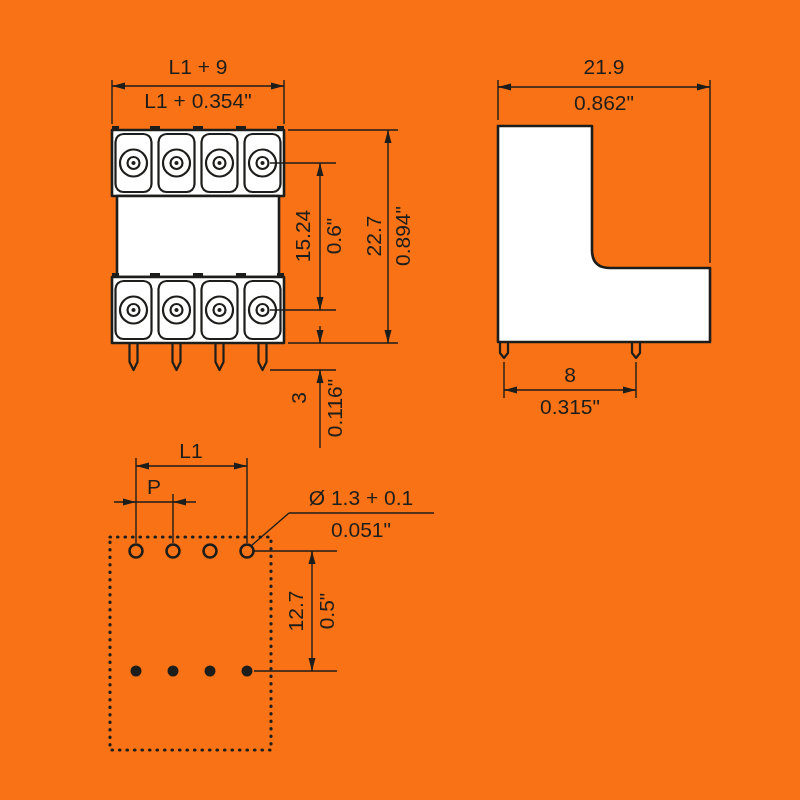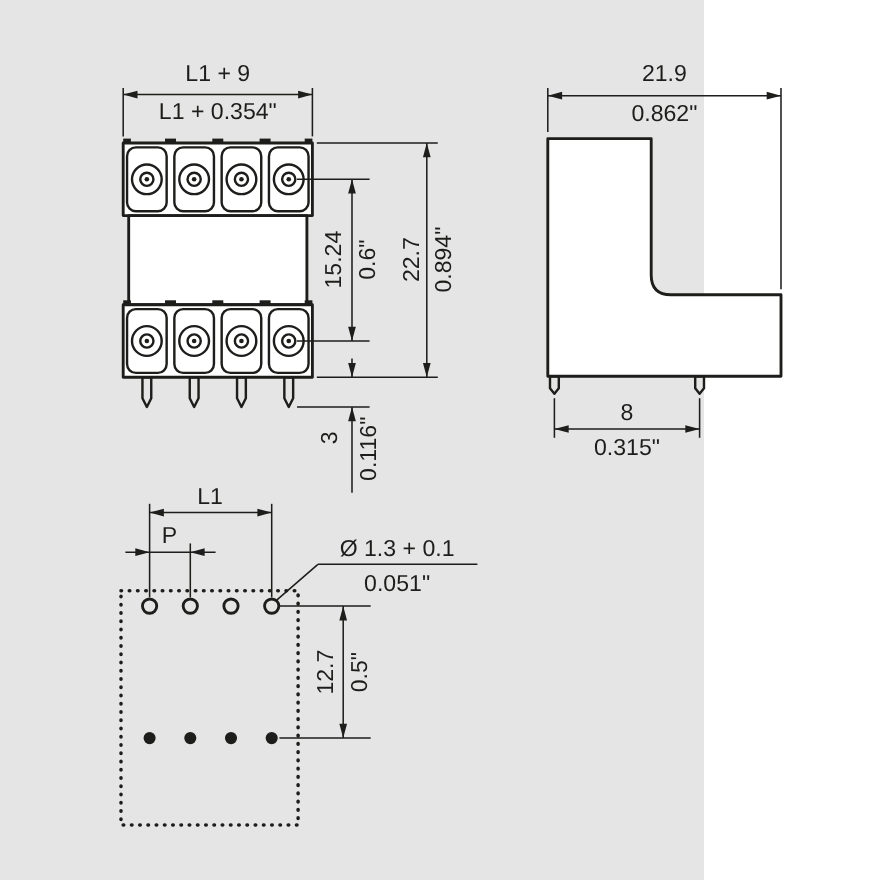--- a/index.html
+++ b/index.html
@@ -1,16 +1,16 @@
 <!DOCTYPE html>
 <html><head>
 <meta charset="utf-8">
 <style>
   html,body{margin:0;padding:0;background:#ffffff;}
-  .page{width:640px;height:800px;background:#e5e5e5;position:relative;font-family:"Liberation Sans",sans-serif;}
+  .page{width:800px;height:800px;background:#f97316;position:relative;font-family:"Liberation Sans",sans-serif;}
   svg text{font-family:"Liberation Sans",sans-serif;font-size:21px;fill:#1d1d1b;}
   .outline{fill:#ffffff;stroke:#1d1d1b;stroke-width:2.6;stroke-linejoin:round;}
   .part{fill:none;stroke:#1d1d1b;stroke-width:2.2;stroke-linejoin:round;}
   .dot{fill:#1d1d1b;stroke:none;}
   .thin{stroke:#1d1d1b;stroke-width:1.4;fill:none;}
   .arrow{fill:#1d1d1b;stroke:none;}
   .dashedrect{fill:none;stroke:#1d1d1b;stroke-width:3.2;stroke-dasharray:0.5 7;stroke-linecap:round;}
 </style>
 </head>
 <body>

